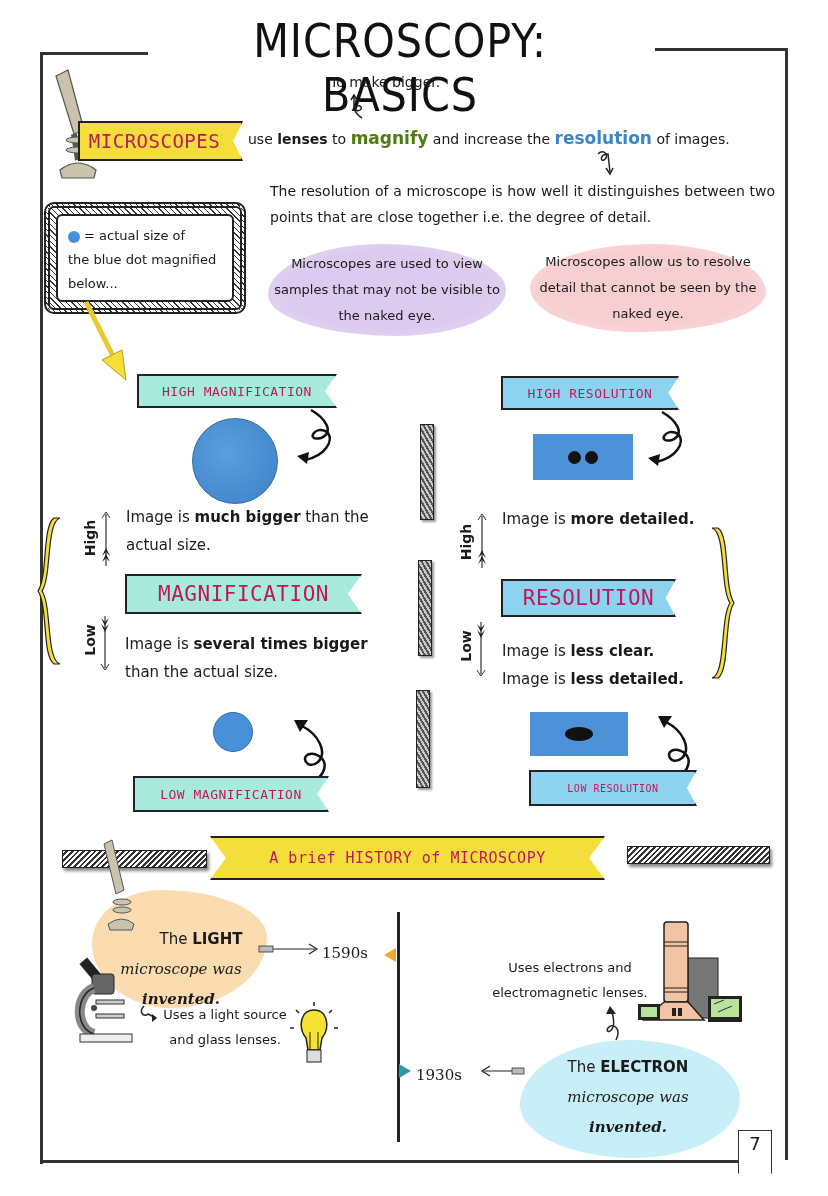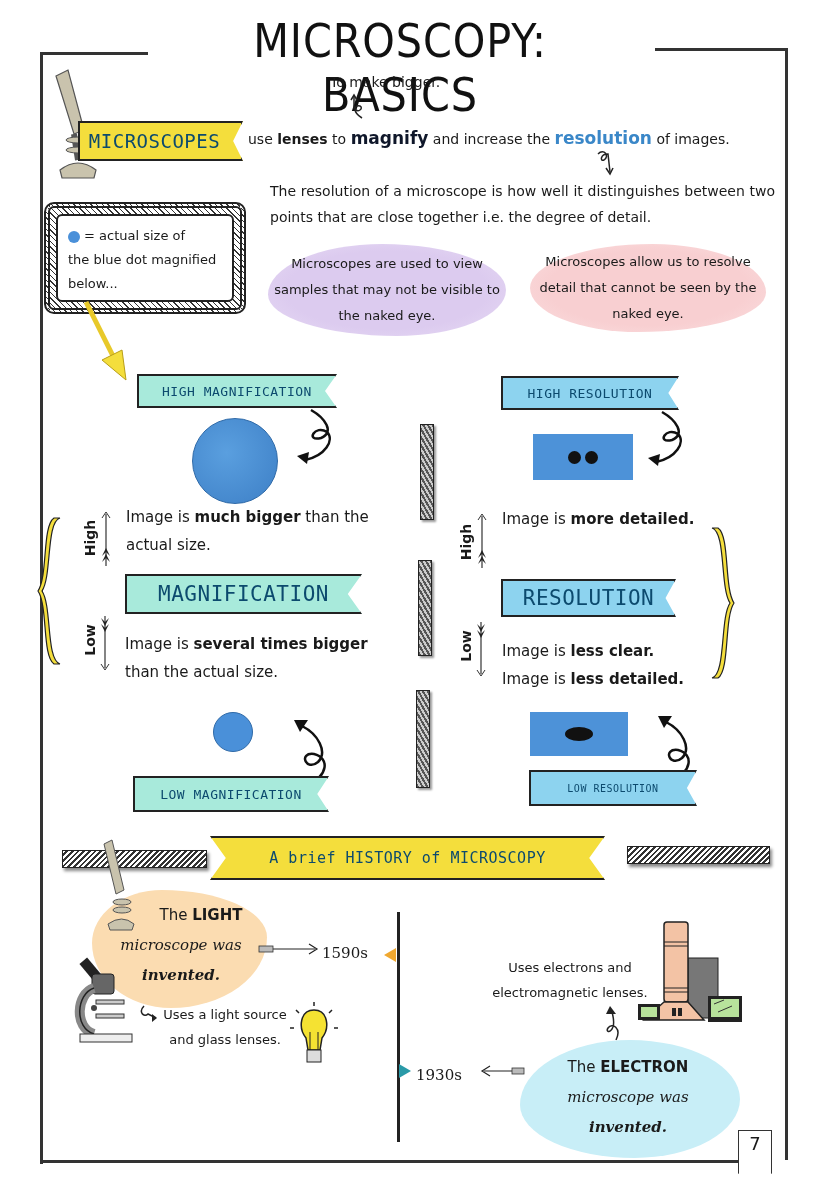--- a/index.html
+++ b/index.html
@@ -12,29 +12,29 @@
     .frame-right { left: 785px; top: 48px; width: 3px; height: 1112px; background: #333; }
     .frame-bottom { left: 40px; top: 1160px; width: 700px; height: 3px; background: #333; }
     .frame-top-left { left: 40px; top: 52px; width: 108px; height: 3px; background: #333; }
     .frame-top-right { left: 655px; top: 48px; width: 133px; height: 3px; background: #333; }
 
     .title { left: 150px; top: 14px; width: 500px; text-align: center; font-family: "DejaVu Sans", sans-serif; font-size: 46px; letter-spacing: 1px; font-weight: normal; transform: scaleX(0.9); color: #111; }
     .note-bigger { left: 330px; top: 74px; font-size: 14px; }
     .curl-up { left: 350px; top: 94px; font-size: 16px; }
 
     
-    .ribbon { position: absolute; display: flex; align-items: center; justify-content: center; border: 2px solid #222; color: #0c4a6e; font-family: "DejaVu Sans Mono", monospace; letter-spacing: 0.5px; clip-path: polygon(0 0, 100% 0, 94% 50%, 100% 100%, 0 100%); }
+    .ribbon { position: absolute; display: flex; align-items: center; justify-content: center; border: 2px solid #222; color: #be185d; font-family: "DejaVu Sans Mono", monospace; letter-spacing: 0.5px; clip-path: polygon(0 0, 100% 0, 94% 50%, 100% 100%, 0 100%); }
     .ribbon.yellow { background: #f4de3c; }
     .ribbon.mint { background: #a8eadb; }
     .ribbon.sky { background: #8dd3ef; }
 
     .microscopes-ribbon { left: 78px; top: 121px; width: 165px; height: 40px; font-size: 19px; padding-right: 12px; }
     .intro-line { left: 248px; top: 128px; font-size: 14px; white-space: nowrap; }
     .intro-line b { font-weight: bold; }
-    .hl-magnify { color: #0f172a; font-weight: bold; font-size: 17px; }
+    .hl-magnify { color: #4d7c0f; font-weight: bold; font-size: 17px; }
     .hl-resolution { color: #3a87c8; font-weight: bold; font-size: 17px; }
     .curl-down { left: 596px; top: 150px; font-size: 16px; }
 
     .resolution-def { left: 270px; top: 178px; width: 505px; font-size: 14px; line-height: 26px; text-align: justify; }
 
     
     .callout { left: 44px; top: 202px; width: 202px; height: 112px; border: 6px double #222; border-radius: 10px; background: repeating-linear-gradient(45deg, #fff 0 3px, #333 3px 4px); padding: 6px; }
     .callout-inner { background: #fff; width: 100%; height: 100%; border: 2px solid #222; border-radius: 6px; padding: 8px 10px; font-size: 13px; line-height: 24px; }
     .blue-dot-small { display: inline-block; width: 12px; height: 12px; border-radius: 50%; background: #4a90d9; vertical-align: middle; margin-right: 4px; }
     .yellow-arrow { left: 82px; top: 300px; width: 60px; height: 90px; }
@@ -289,21 +289,21 @@
 <div class="blob blob-orange"></div>
 <div class="abs" style="left:98px;top:840px;">
   <svg width="40" height="90" viewBox="0 0 40 90">
     <path d="M6 4 L14 0 L26 50 L18 54 Z" fill="#c9c3ad" stroke="#555"></path>
     <ellipse cx="24" cy="62" rx="9" ry="3" fill="#c9c3ad" stroke="#555"></ellipse>
     <ellipse cx="24" cy="70" rx="9" ry="3" fill="#c9c3ad" stroke="#555"></ellipse>
     <path d="M10 84 Q24 74 36 84 L34 90 L12 90 Z" fill="#c9c3ad" stroke="#555"></path>
   </svg>
 </div>
 <div class="abs light-text">
-  <div style="padding-left:40px;"><span>The</span> <b>LIGHT</b></div>
+  <div style="padding-left:40px;margin-top:24px;"><span>The</span> <b>LIGHT</b></div>
   <div class="script">microscope was</div>
   <div class="script" style="font-weight:bold;">invented.</div>
 </div>
 <div class="abs arrow-right">
   <svg width="62" height="16" viewBox="0 0 62 16">
       <path d="M2 8 L58 8" stroke="#222" stroke-width="1.2"></path>
       <path d="M52 3 L60 8 L52 13" fill="none" stroke="#222" stroke-width="1.2"></path>
       <rect x="2" y="5" width="14" height="6" fill="#bbb" stroke="#333" stroke-width="0.8"></rect>
     </svg>
 </div>

